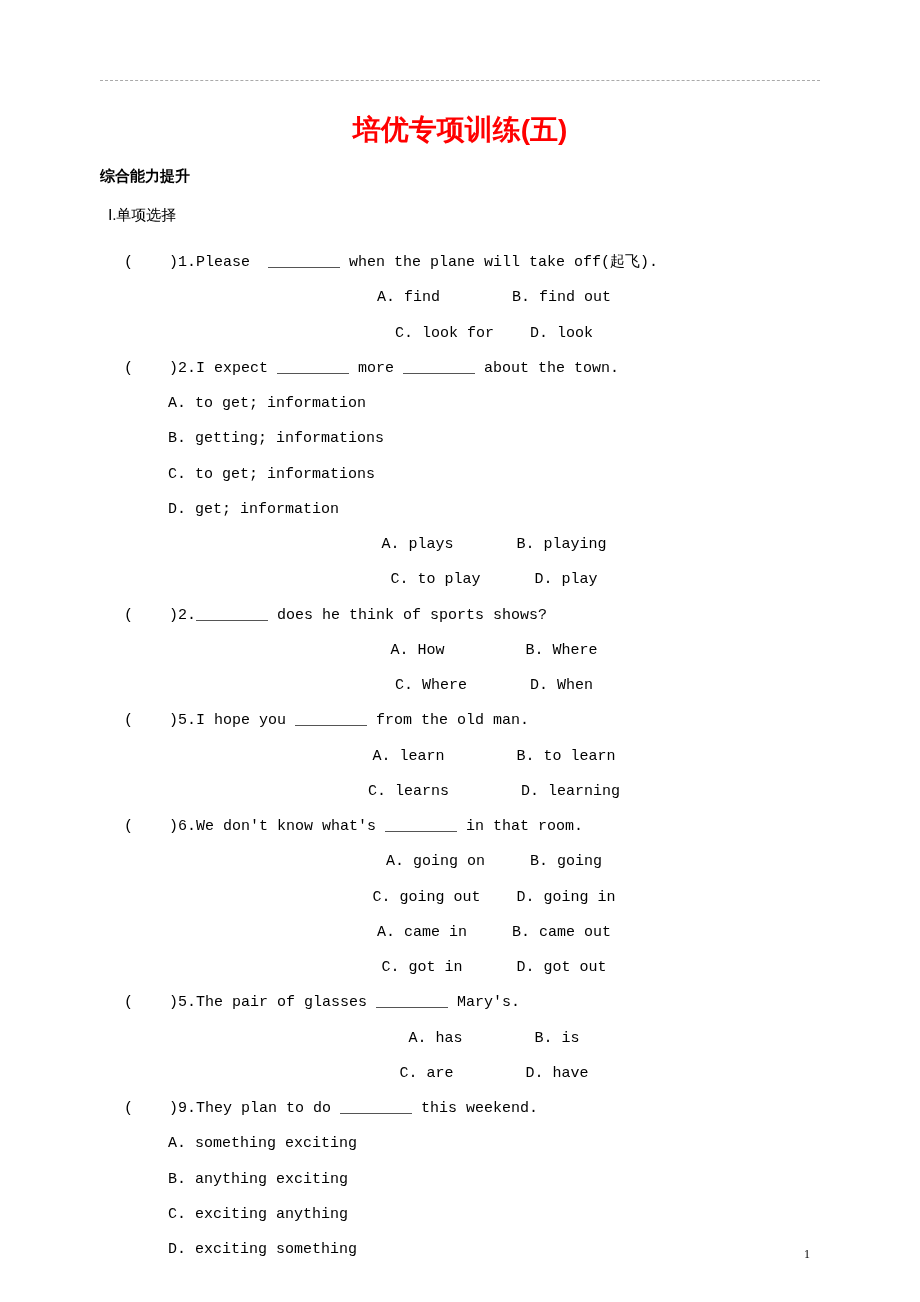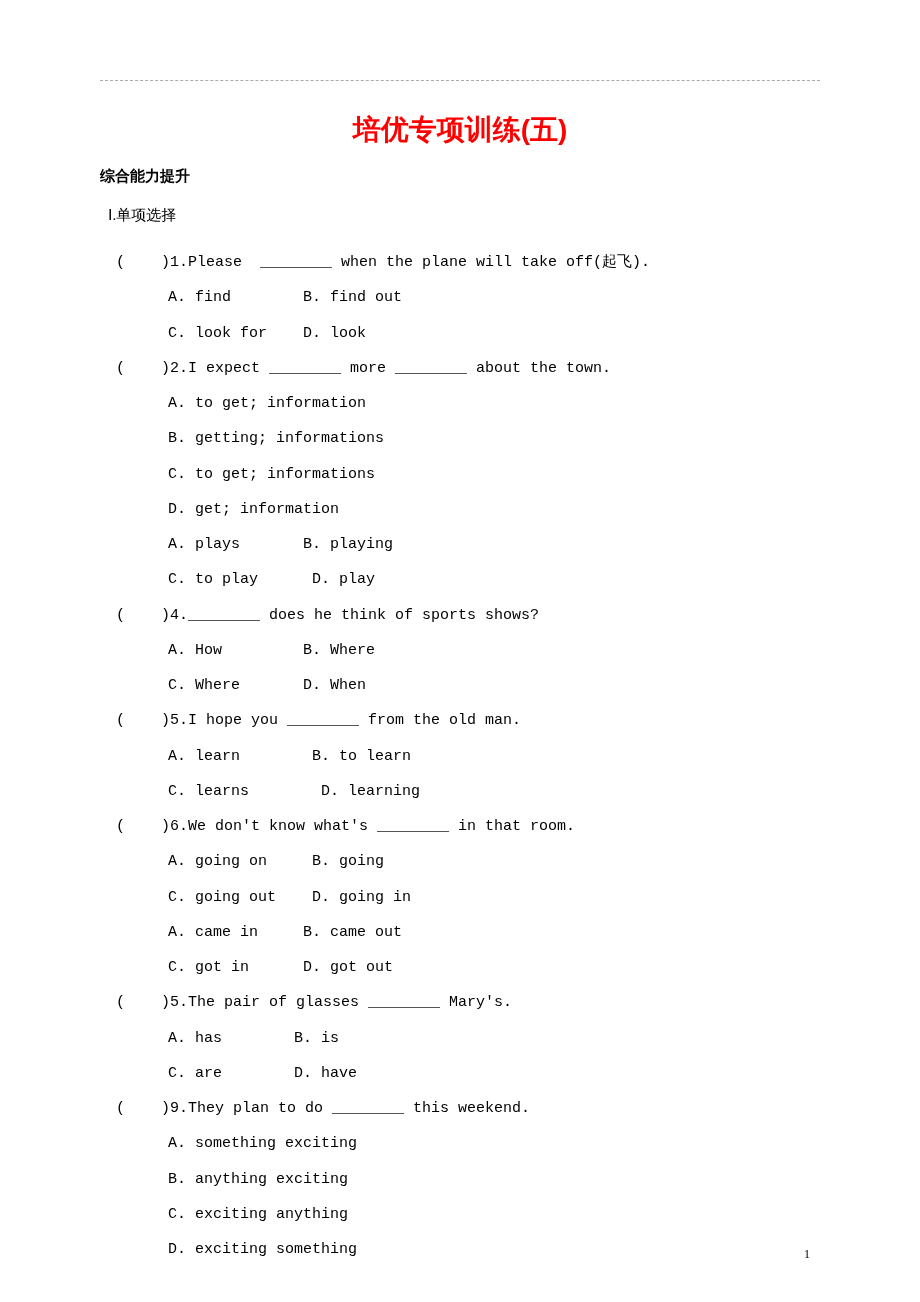--- a/index.html
+++ b/index.html
@@ -38,24 +38,24 @@
       margin-bottom: 20px;
       margin-left: 8px;
     }
     .question-block { margin-bottom: 0; }
     .question-line {
       font-size: 15px;
       line-height: 2.35;
       font-family: "Courier New", "SimSun", monospace;
       color: #000;
       white-space: pre;
-      margin-left: 16px;
+      margin-left: 24px;
     }
     .stem { }
-    .options-row { margin-left: 68px; }
+    .options-row { margin-left: 68px; text-align: center; }
     .options-single { margin-left: 68px; }
     .page-number {
       position: absolute;
       bottom: 40px;
       right: 110px;
       font-size: 12px;
       font-family: "Times New Roman", serif;
     }
   </style>
 </head>
@@ -80,21 +80,21 @@
     <div class="question-line options-single">C. to get; informations</div>
     <div class="question-line options-single">D. get; information</div>
   </div>
 
   <div class="question-block">
     <div class="question-line options-row">A. plays       B. playing</div>
     <div class="question-line options-row">C. to play      D. play</div>
   </div>
 
   <div class="question-block">
-    <div class="question-line stem">(    )4.________ does he think of sports shows?</div>
+    <div class="question-line stem">(    )2.________ does he think of sports shows?</div>
     <div class="question-line options-row">A. How         B. Where</div>
     <div class="question-line options-row">C. Where       D. When</div>
   </div>
 
   <div class="question-block">
     <div class="question-line stem">(    )5.I hope you ________ from the old man.</div>
     <div class="question-line options-row">A. learn        B. to learn</div>
     <div class="question-line options-row">C. learns        D. learning</div>
   </div>
 

